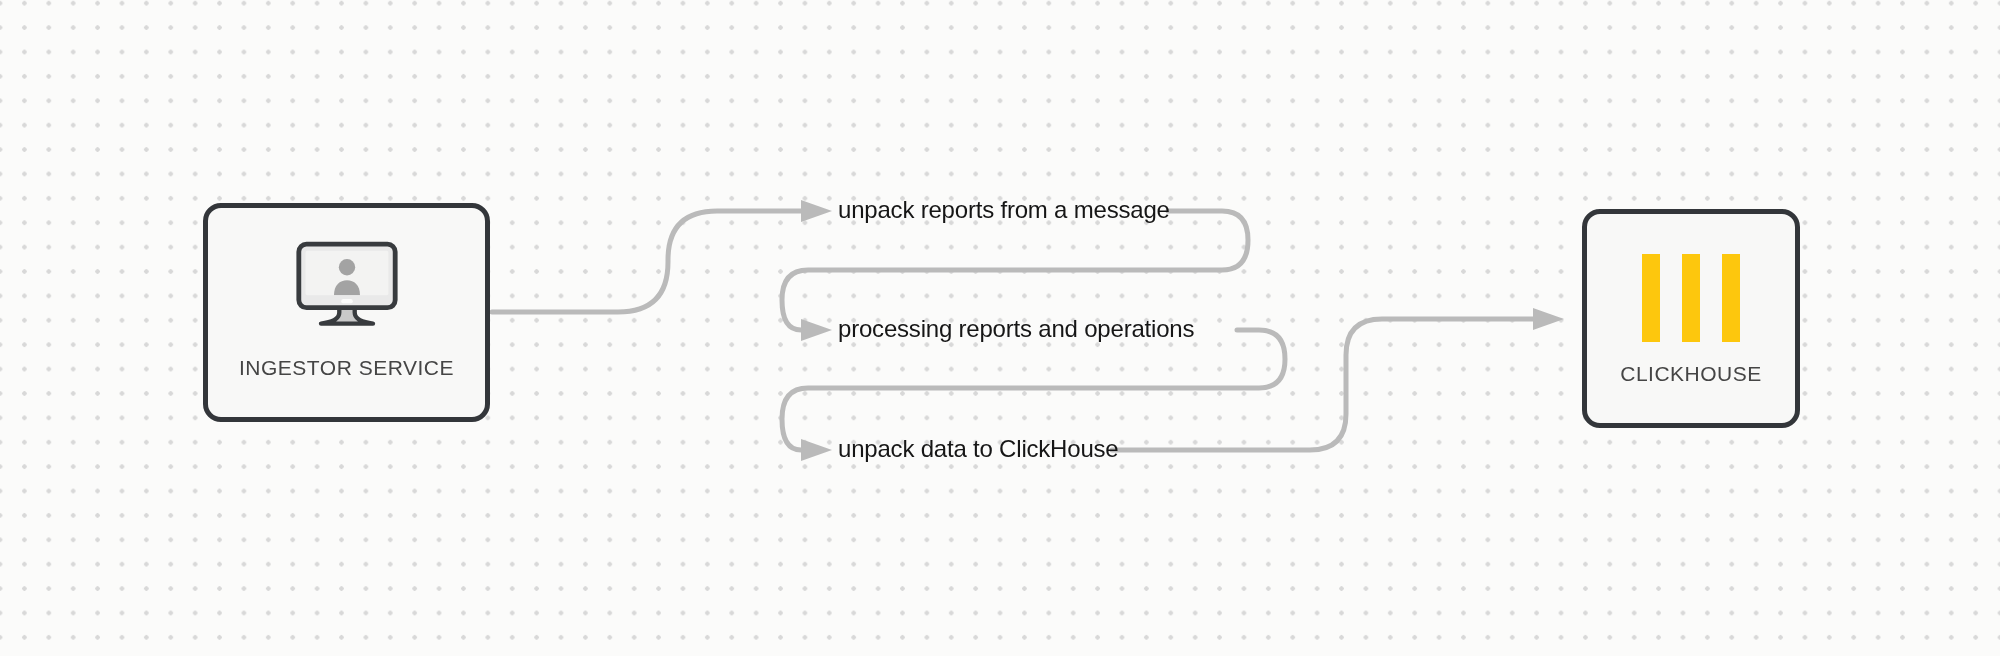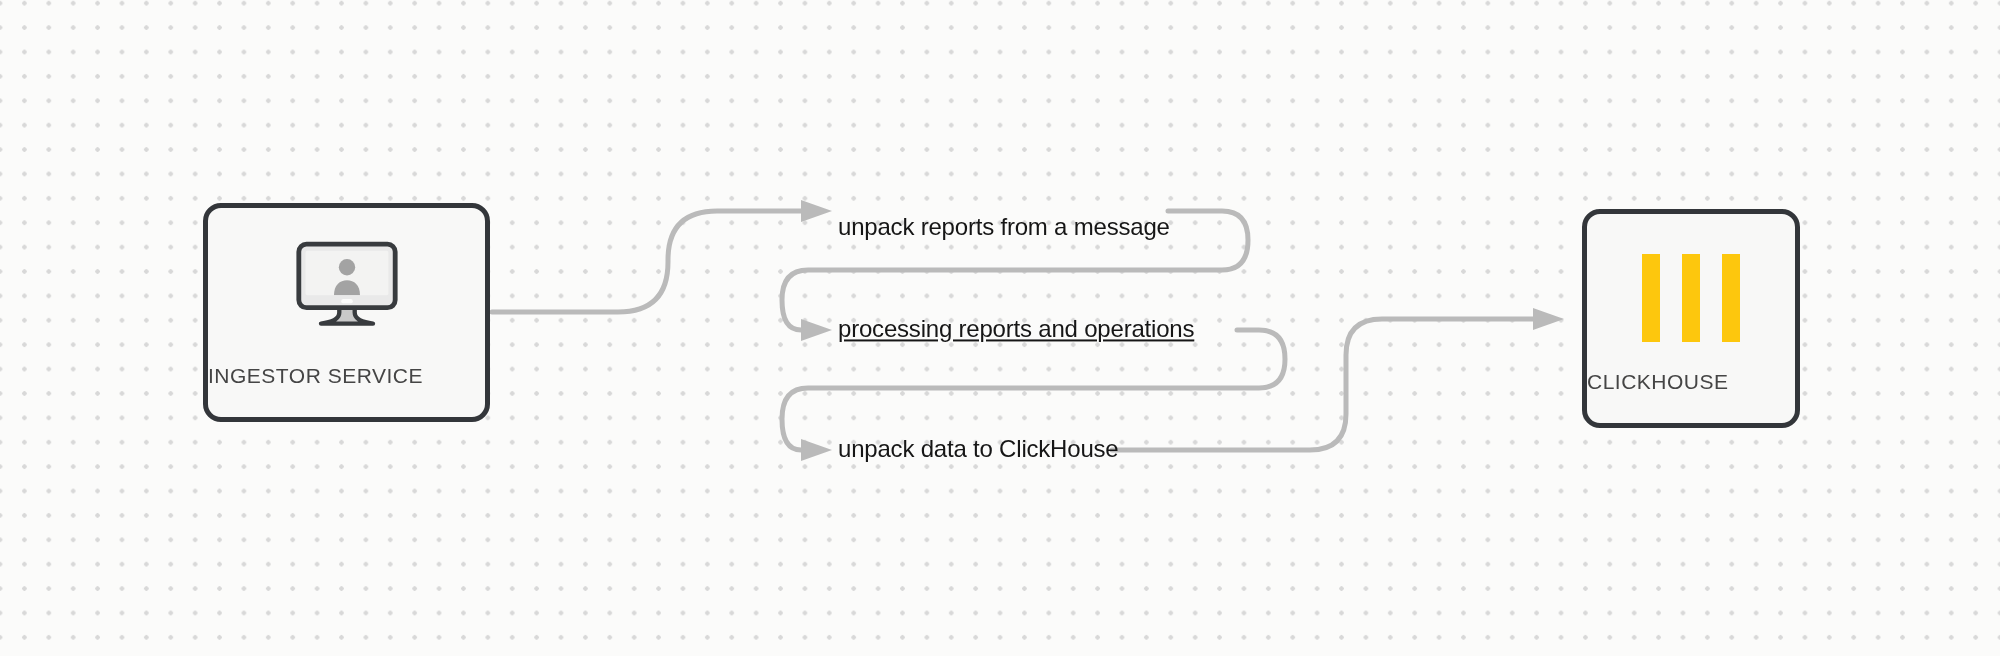--- a/index.html
+++ b/index.html
@@ -41,21 +41,22 @@
   .arrowhead{fill:var(--wire);stroke:none;}
   .node{
     position:absolute;
     background:var(--node-fill);
     border:5px solid var(--node-border);
     border-radius:18px;
   }
   .node-ingestor{left:203px;top:203px;width:287px;height:219px;}
   .node-clickhouse{left:1582px;top:209px;width:218px;height:219px;padding-left:36px;}
   .node-label{
-    position:absolute;left:0;right:0;top:156px;
+    position:absolute;left:0;right:0;top:148px;
+    text-align:center;
     font-size:21px;
     letter-spacing:0.5px;
     color:var(--node-text);
     white-space:nowrap;
   }
   .monitor-icon{
     position:absolute;left:50%;top:32px;
     transform:translateX(-50%);
     width:106px;height:93px;
   }
@@ -72,22 +73,22 @@
   }
   .step-label{
     position:absolute;
     left:838px;
     transform:translateY(-52%);
     font-size:24px;
     letter-spacing:-0.2px;
     color:var(--step-text);
     white-space:nowrap;
   }
-  .step-1{top:211px;margin-top:17px;}
-  .step-2{top:330px;text-decoration:underline;}
+  .step-1{top:211px;}
+  .step-2{top:330px;}
   .step-3{top:450px;}
 </style>
 </head>
 <body>
 
 <div class="canvas">
 
   <svg class="wires" viewBox="0 0 2000 656" aria-hidden="true">
 
     <path class="wire" d="M 492 312 H 618 Q 668 312 668 262 V 260 Q 668 211 717 211 H 801"></path>

